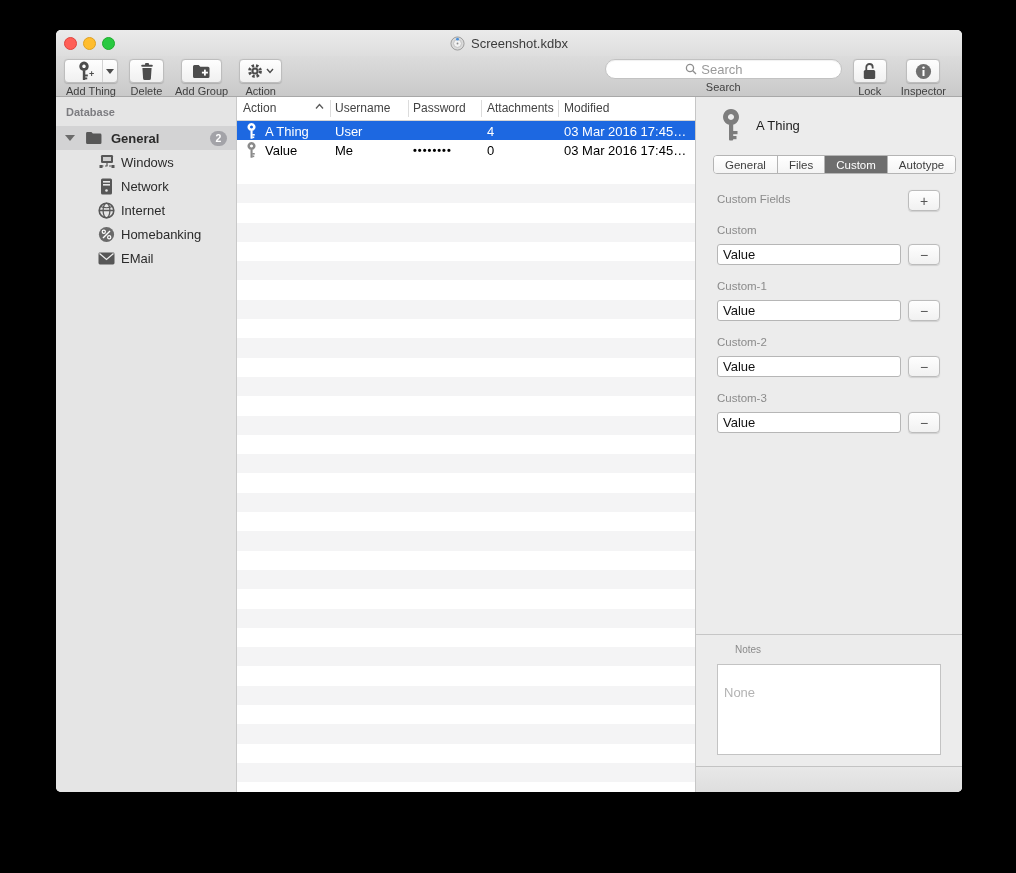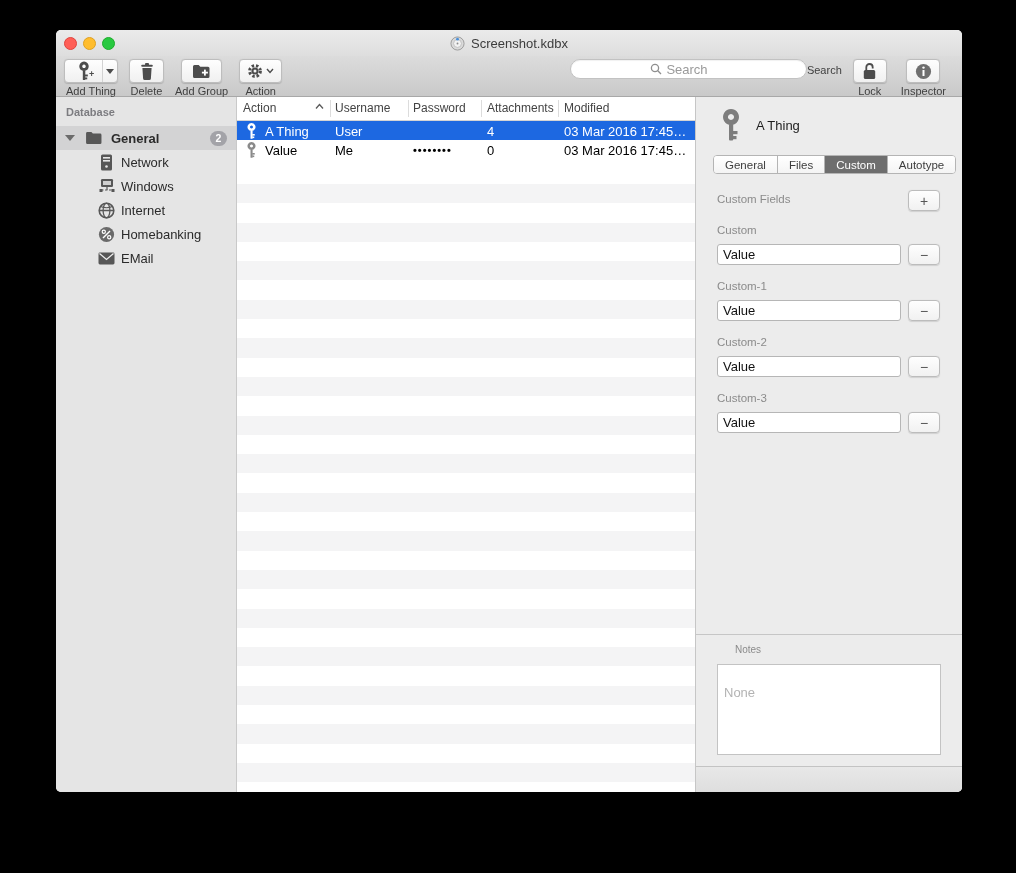--- a/index.html
+++ b/index.html
@@ -48,21 +48,21 @@
   }
   .btn-addentry { width:54px; padding:0; }
   .btn-addentry .seg-main { width:38px; height:100%; display:flex; align-items:center; justify-content:center; position:relative; }
   .btn-addentry .seg-arrow { width:15px; height:100%; border-left:1px solid #d2d2d2; display:flex; align-items:center; justify-content:center; }
   .dd-tri { width:0; height:0; border-left:4px solid transparent; border-right:4px solid transparent; border-top:5px solid #4c4c4c; }
   .btn-delete { width:35px; }
   .btn-addgroup { width:41px; }
   .btn-action { width:43px; gap:3px; }
   .key-plus { position:absolute; right:8px; bottom:3px; font-size:9px; font-weight:bold; color:#4c4c4c; line-height:1; }
   .toolbar-spacer { flex:1; }
-  .search-item { display:flex; flex-direction:row; align-items:center; margin-right:11px; }
+  .search-item { display:flex; flex-direction:column; align-items:center; margin-right:11px; }
   .search-field {
     width:237px; height:20px; background:#fff;
     border:1px solid #c2c2c2; border-radius:10px;
     display:flex; align-items:center; justify-content:center; gap:4px;
     box-shadow:inset 0 1px 1px rgba(0,0,0,.06);
   }
   .search-field input {
     border:none; outline:none; background:transparent;
     font-size:13px; color:#333; width:60px; font-family:inherit;
   }
@@ -292,42 +292,42 @@
             <svg width="18" height="14" viewBox="0 0 19 15">
               <path d="M1 2.5 a1.5 1.5 0 0 1 1.5 -1.5 h4.2 l1.6 1.8 h7.7 a1.5 1.5 0 0 1 1.5 1.5 v8.2 a1.5 1.5 0 0 1 -1.5 1.5 h-13.5 a1.5 1.5 0 0 1 -1.5 -1.5 Z" fill="#575757"></path>
             </svg>
           </span>
           <span class="sb-label">General</span>
           <span class="sb-badge">2</span>
         </div>
 
         <div class="sb-row child">
           <span class="sb-icon">
-            <svg width="13" height="17" viewBox="0 0 13 17">
-              <rect x="1" y="0.5" width="11" height="16" rx="1.5" fill="#575757"></rect>
-              <rect x="3" y="3" width="7" height="1.6" fill="#e8e8e8"></rect>
-              <rect x="3" y="6" width="7" height="1.6" fill="#e8e8e8"></rect>
-              <circle cx="6.5" cy="12.5" r="1.3" fill="#e8e8e8"></circle>
-            </svg>
-          </span>
-          <span class="sb-label">Network</span>
-        </div>
-
-        <div class="sb-row child">
-          <span class="sb-icon">
             <svg width="18" height="16" viewBox="0 0 18 16">
               <rect x="3" y="1" width="12" height="8" rx="1.2" fill="#575757"></rect>
               <rect x="5" y="3" width="8" height="4" fill="#cfcfcf"></rect>
               <line x1="9" y1="9" x2="9" y2="12" stroke="#575757" stroke-width="1.2"></line>
               <line x1="3" y1="12" x2="15" y2="12" stroke="#575757" stroke-width="1.2" stroke-dasharray="2.5 1.5"></line>
               <rect x="1.5" y="11" width="3" height="3" fill="#575757"></rect>
               <rect x="13.5" y="11" width="3" height="3" fill="#575757"></rect>
             </svg>
           </span>
           <span class="sb-label">Windows</span>
+        </div>
+
+        <div class="sb-row child">
+          <span class="sb-icon">
+            <svg width="13" height="17" viewBox="0 0 13 17">
+              <rect x="1" y="0.5" width="11" height="16" rx="1.5" fill="#575757"></rect>
+              <rect x="3" y="3" width="7" height="1.6" fill="#e8e8e8"></rect>
+              <rect x="3" y="6" width="7" height="1.6" fill="#e8e8e8"></rect>
+              <circle cx="6.5" cy="12.5" r="1.3" fill="#e8e8e8"></circle>
+            </svg>
+          </span>
+          <span class="sb-label">Network</span>
         </div>
 
         <div class="sb-row child">
           <span class="sb-icon">
             <svg width="17" height="17" viewBox="0 0 17 17">
               <circle cx="8.5" cy="8.5" r="7.3" fill="none" stroke="#575757" stroke-width="1.6"></circle>
               <ellipse cx="8.5" cy="8.5" rx="3.4" ry="7.3" fill="none" stroke="#575757" stroke-width="1.3"></ellipse>
               <line x1="1.2" y1="8.5" x2="15.8" y2="8.5" stroke="#575757" stroke-width="1.3"></line>
               <path d="M2.5 4.5 a9 4 0 0 0 12 0" fill="none" stroke="#575757" stroke-width="1.1"></path>
             </svg>

